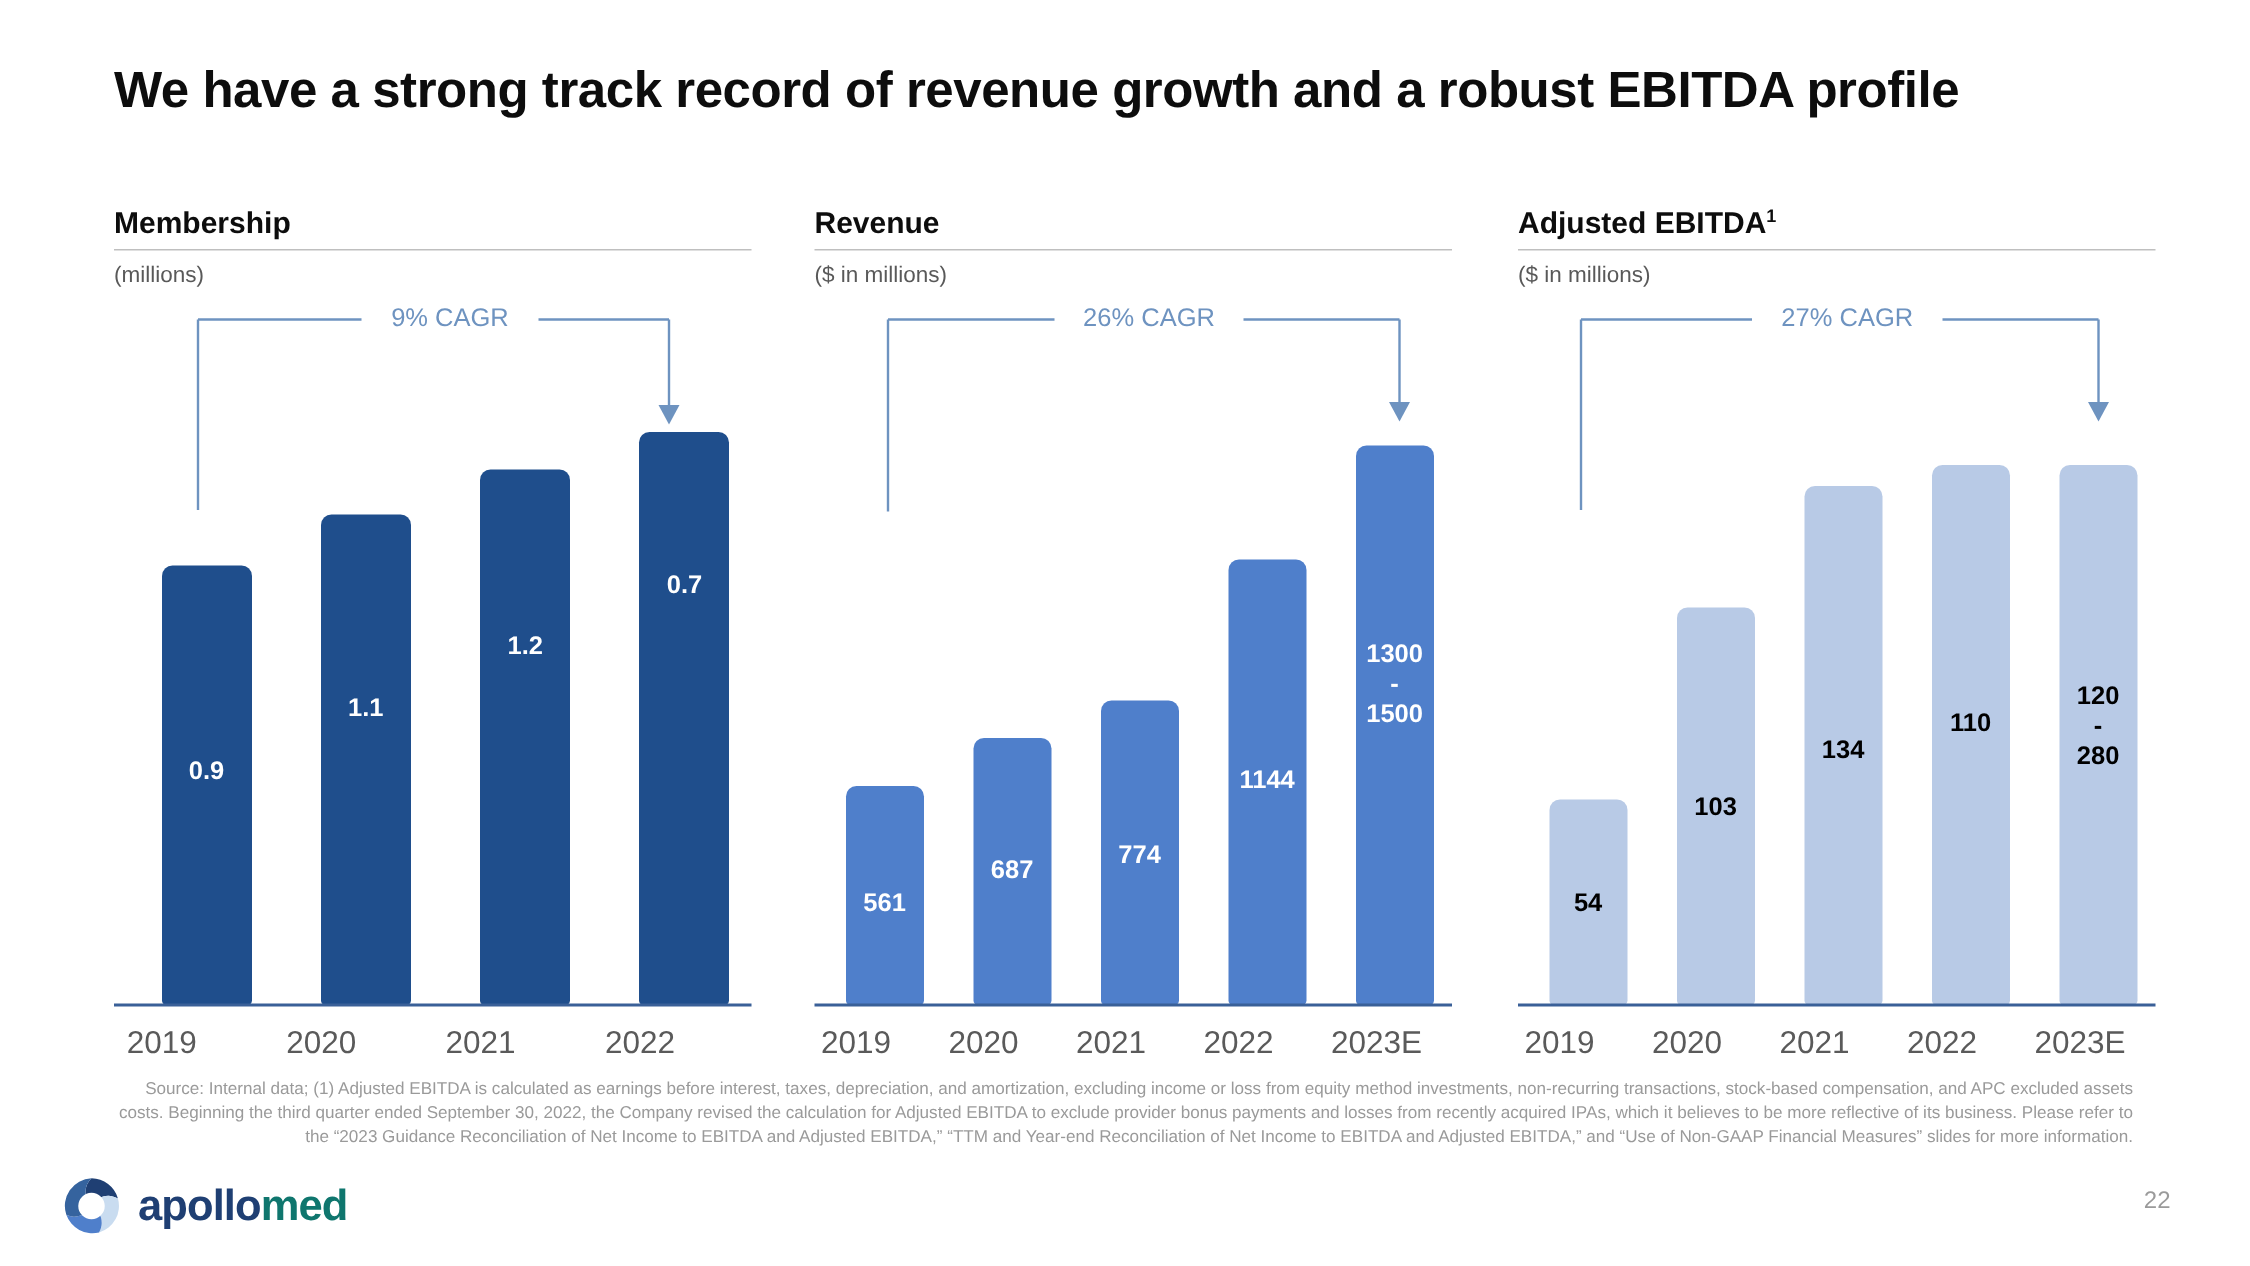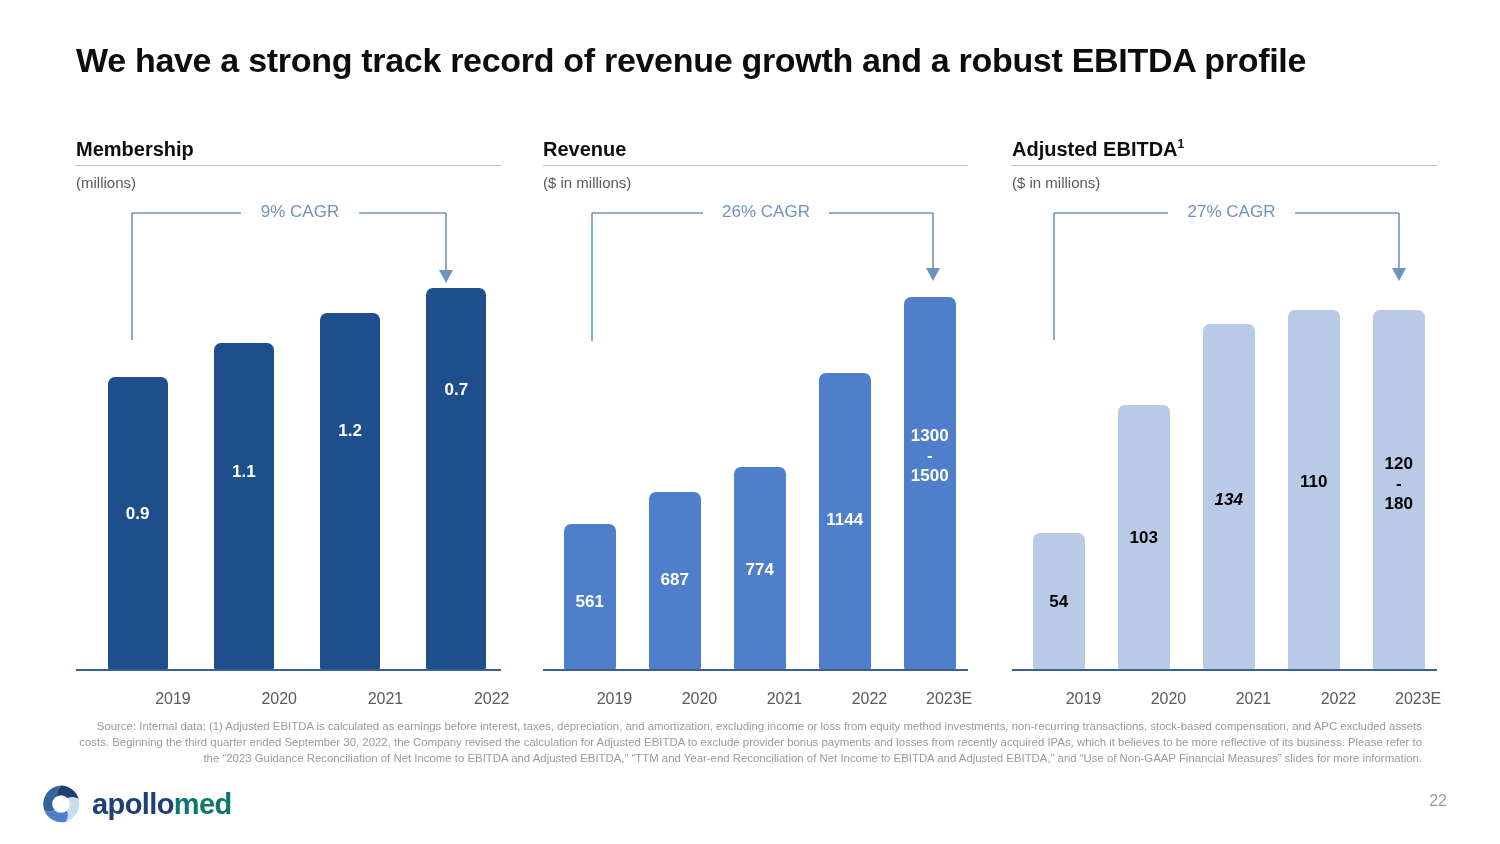--- a/index.html
+++ b/index.html
@@ -138,23 +138,23 @@
   .cat-labels {
     position: absolute;
     left: 0;
     right: 0;
     bottom: 0;
     height: 34px;
   }
   .cat {
     position: absolute;
     bottom: 0;
-    font-size: 16px;
+    font-size: 21px;
     color: #5a5a5a;
-    text-align: right;
+    text-align: left;
     white-space: nowrap;
   }
 
   
   .footnote {
     position: absolute;
     left: 77px;
     top: 718px;
     width: 1345px;
     font-size: 11.4px;
@@ -314,33 +314,33 @@
     <div class="plot">
       <div class="bars">
         <div class="bar-slot" style="left:1.0%;width:20%;">
           <div class="bar" style="width:52px;height:137px;background:#B8CAE6;"></div>
           <div class="bar-label" style="bottom:58px;color:#000000;">54</div>
         </div>
         <div class="bar-slot" style="left:21.0%;width:20%;">
           <div class="bar" style="width:52px;height:265px;background:#B8CAE6;"></div>
           <div class="bar-label" style="bottom:122px;color:#000000;">103</div>
         </div>
-        <div class="bar-slot" style="left:41.0%;width:20%;font-style:italic;">
+        <div class="bar-slot" style="left:41.0%;width:20%;">
           <div class="bar" style="width:52px;height:346px;background:#B8CAE6;"></div>
           <div class="bar-label" style="bottom:160px;color:#000000;">134</div>
         </div>
         <div class="bar-slot" style="left:61.0%;width:20%;">
           <div class="bar" style="width:52px;height:360px;background:#B8CAE6;"></div>
           <div class="bar-label" style="bottom:178px;color:#000000;">110</div>
         </div>
         <div class="bar-slot" style="left:81.0%;width:20%;">
           <div class="bar" style="width:52px;height:360px;background:#B8CAE6;"></div>
           <div class="bar-label bar-label-multiline" style="bottom:156px;color:#000000;white-space:pre-line;">120
 -
-180</div>
+280</div>
         </div>
       </div>
       <div class="axis-line"></div>
       <div class="cat-labels">
         <div class="cat" style="left:1.0%;width:20%;">2019</div>
         <div class="cat" style="left:21.0%;width:20%;">2020</div>
         <div class="cat" style="left:41.0%;width:20%;">2021</div>
         <div class="cat" style="left:61.0%;width:20%;">2022</div>
         <div class="cat" style="left:81.0%;width:20%;">2023E</div>
       </div>

